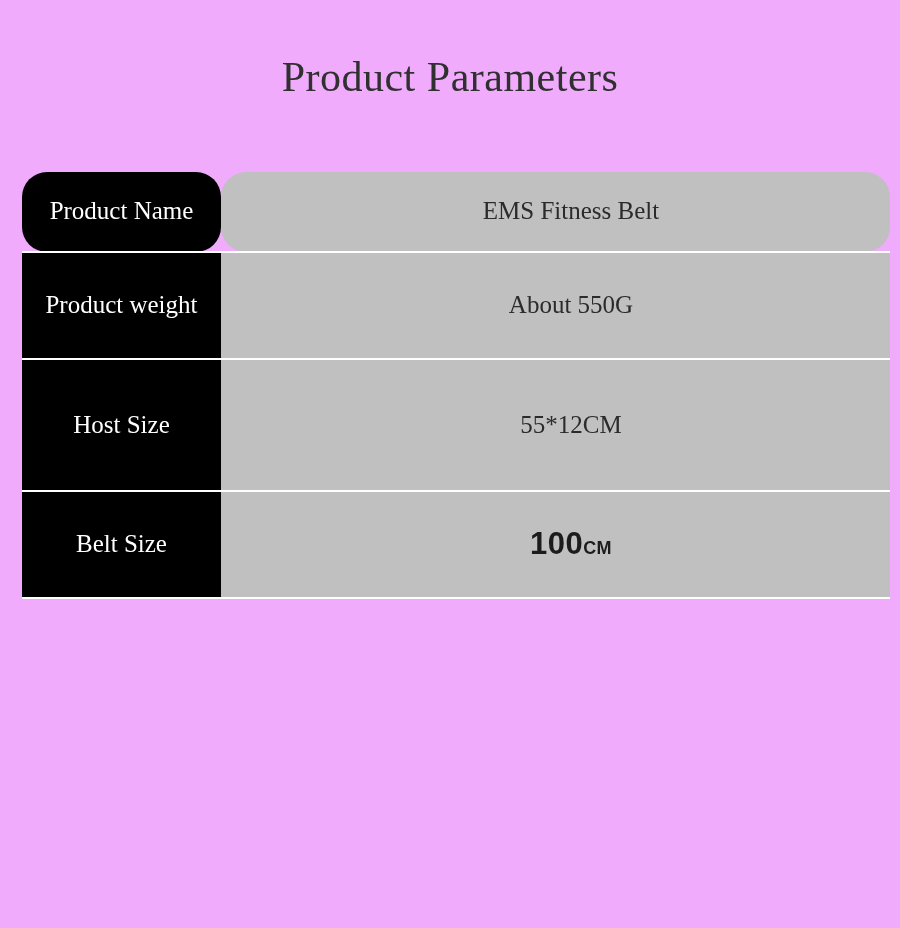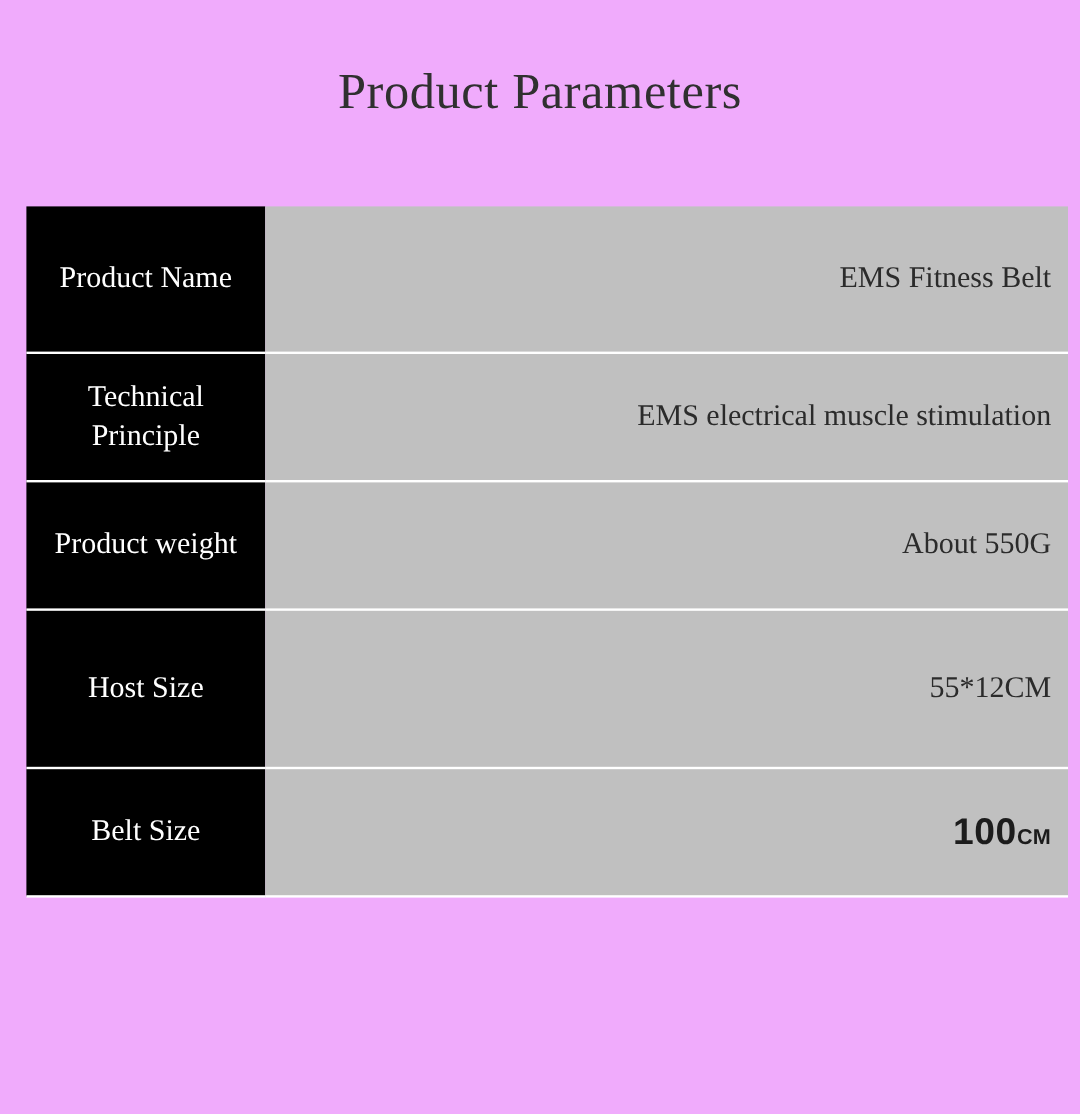--- a/index.html
+++ b/index.html
@@ -71,31 +71,31 @@
     font-size: 25px;
     font-weight: 400;
     line-height: 1.3;
     padding: 0 8px !important;
     box-sizing: border-box;
   }
 
   .value-cell {
     background: #c0c0c0;
     color: #2b2b2b;
-    text-align: right;
+    text-align: center;
     font-family: "Liberation Serif", "DejaVu Serif", serif;
     font-size: 25px;
     font-weight: 400;
     line-height: 1.45;
     padding: 0 14px 0 45px !important;
     box-sizing: border-box;
   }
 
   
-  .row-h-105 > td { height: 122px; }
+  .row-h-105 > td { height: 80px; border-radius: 25px; }
   .row-h-107 > td { height: 107px; }
   .row-h-108 > td { height: 132px; }
 
   
   .belt-value {
     font-family: Liberation Sans, sans-serif;
     font-weight: bold;
     font-size: 31px;
     color: #1c1c1c;
     letter-spacing: 0.5px;
@@ -126,27 +126,20 @@
 
   <table class="spec-table">
     <tbody>
 
       <tr class="spec-row row-h-105">
         <td class="label-cell">Product Name</td>
         <td class="value-cell">EMS Fitness Belt</td>
       </tr>
 
 
-      <tr class="spec-row row-h-107">
-        <td class="label-cell">
-          <span class="label-line">Technical</span>
-          <span class="label-line">Principle</span>
-        </td>
-        <td class="value-cell">EMS electrical muscle stimulation</td>
-      </tr>
 
       <tr class="spec-row row-h-107">
         <td class="label-cell">Product weight</td>
         <td class="value-cell">About 550G</td>
       </tr>
 
       <tr class="spec-row row-h-108">
         <td class="label-cell">Host Size</td>
         <td class="value-cell">55*12CM</td>
       </tr>

